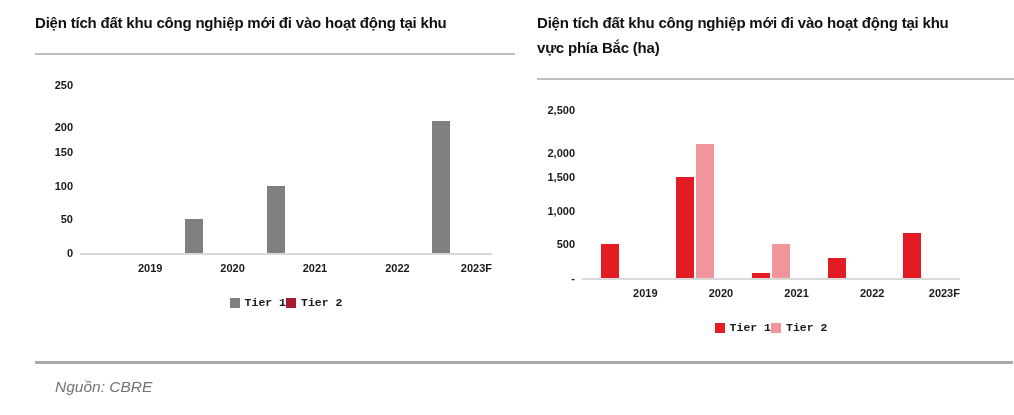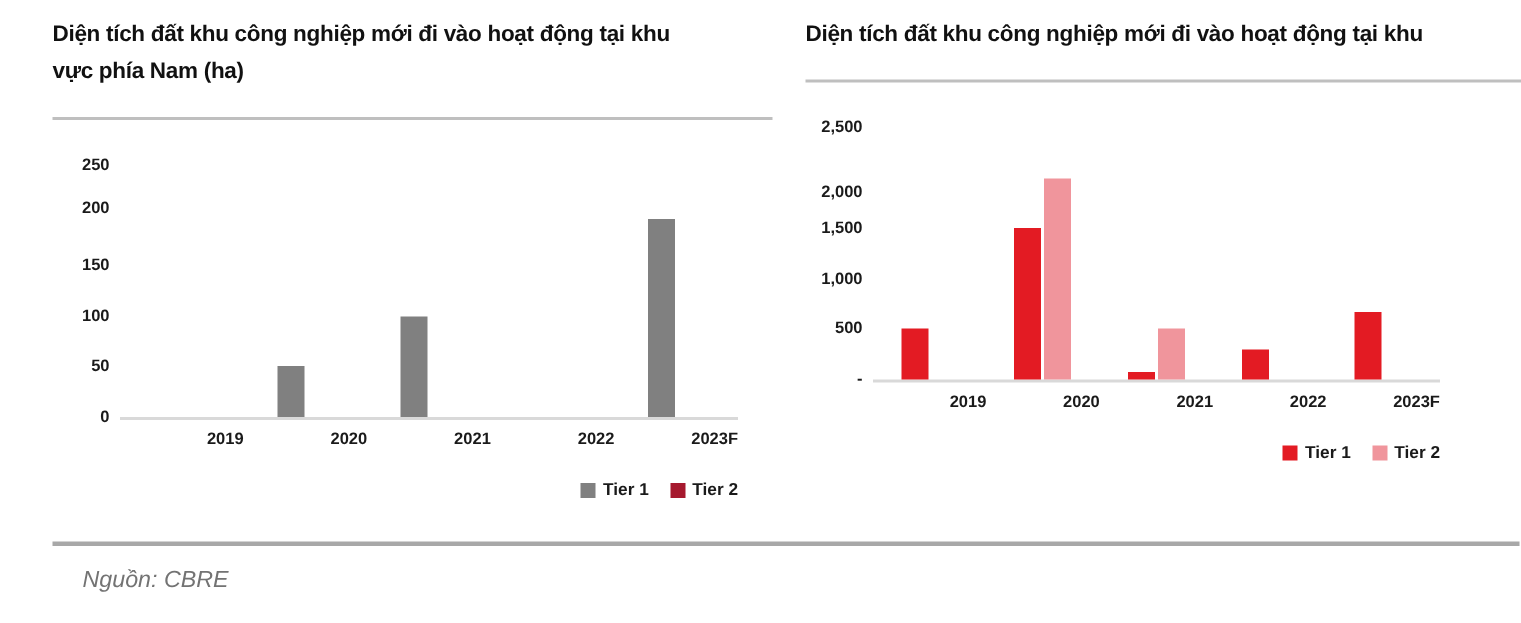--- a/index.html
+++ b/index.html
@@ -16,44 +16,43 @@
   .yaxis { position:relative; width:38px; height:168px; flex:none; }
   .ytick { position:absolute; right:0; font-size:11px; font-weight:bold; line-height:14px; white-space:nowrap; }
   .plotwrap { margin-left:7px; }
   .south .plotwrap { width:412px; }
   .north .plotwrap { width:378px; }
   .plot { display:flex; align-items:flex-end; height:168px; border-bottom:2px solid #d9d9d9; }
   .group { flex:1; display:flex; align-items:flex-end; justify-content:center; gap:2px; }
   .bar { width:18px; flex:none; }
   .xlabels { display:flex; margin-top:7px; }
   .xlab { flex:1; text-align:right; font-size:11px; font-weight:bold; }
-  .legend { display:flex; justify-content:flex-end; align-items:center; gap:14px; margin-top:22px; }
+  .legend { display:flex; justify-content:center; align-items:center; margin-top:22px;font-family:Liberation Mono, monospace; }
   .legitem { display:flex; align-items:center; gap:5px; font-size:11.5px; font-weight:bold; }
   .swatch { width:10px; height:10px; display:inline-block; flex:none; }
   .divider { position:absolute; left:18px; top:361px; width:978px; height:3px; background:#a8a8a8; }
   .source { position:absolute; left:38px; top:378px; font-size:15.5px; font-style:italic; color:#737373; }
 </style>
 </head>
 <body>
 
 <div class="page">
 
   <div class="panel south">
     <div class="title">
         <div>Diện tích đất khu công nghiệp mới đi vào hoạt động tại khu</div>
-        <div>vực phía Nam (ha)</div>
       </div>
     <div class="rule"></div>
     <div class="chart">
       <div class="yaxis">
           <div class="ytick" style="top: 161px;">0</div>
           <div class="ytick" style="top: 127.4px;">50</div>
           <div class="ytick" style="top: 93.8px;">100</div>
           <div class="ytick" style="top: 60.2px;">150</div>
-          <div class="ytick" style="top: 22px;">200</div>
+          <div class="ytick" style="top: 35px;">200</div>
           <div class="ytick" style="top: -7px;">250</div>
         </div>
       <div class="plotwrap">
         <div class="plot">
             <div class="group">
               <div class="bar" style="height: 0px; background: rgb(128, 128, 128);"></div>
               <div class="bar" style="height: 0px; background: rgb(166, 25, 46);"></div>
             </div>
             <div class="group">
               <div class="bar" style="height: 34px; background: rgb(128, 128, 128);"></div>
@@ -89,20 +88,21 @@
               <span>Tier 2</span>
             </div>
           </div>
       </div>
     </div>
   </div>
 
   <div class="panel north">
     <div class="title">
         <div>Diện tích đất khu công nghiệp mới đi vào hoạt động tại khu</div>
+        <div>vực phía Bắc (ha)</div>
       </div>
     <div class="rule"></div>
     <div class="chart">
       <div class="yaxis">
           <div class="ytick" style="top: 161px;">-</div>
           <div class="ytick" style="top: 127.4px;">500</div>
           <div class="ytick" style="top: 93.8px;">1,000</div>
           <div class="ytick" style="top: 60.2px;">1,500</div>
           <div class="ytick" style="top: 36px;">2,000</div>
           <div class="ytick" style="top: -7px;">2,500</div>

